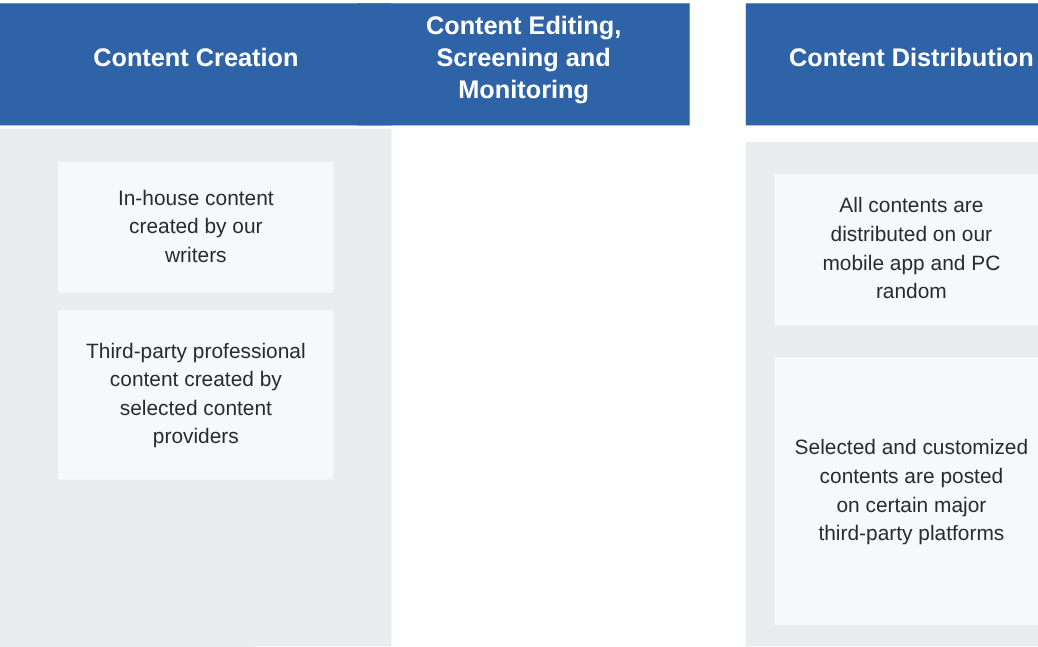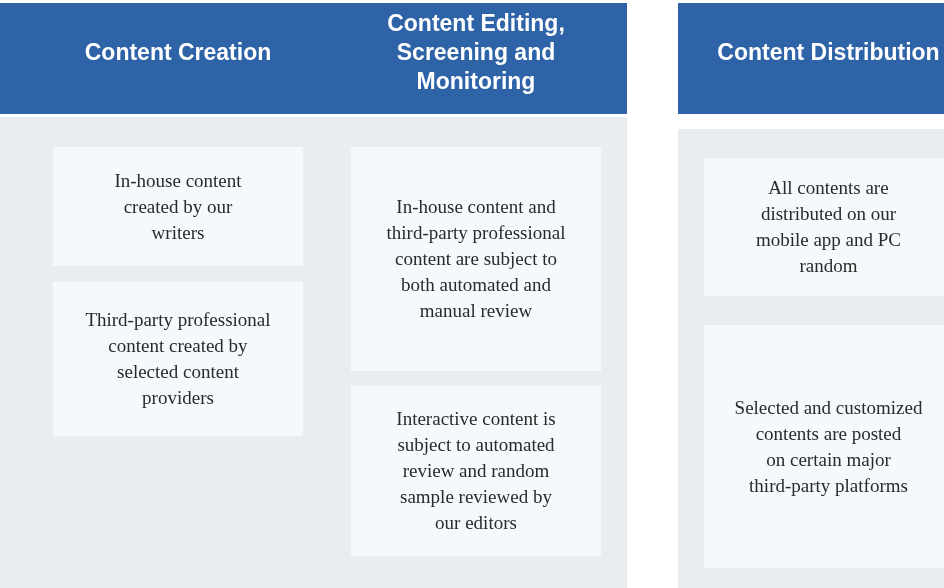--- a/index.html
+++ b/index.html
@@ -59,21 +59,21 @@
     color: #2a2a2a;
     font-size: 19px;
     line-height: 26px;
     display: flex;
     align-items: center;
     justify-content: center;
     text-align: center;
     padding: 0 2px;
     flex: 0 0 auto;
   }
-  .card span { white-space: pre-line; font-family: Liberation Serif, serif; }
+  .card span { white-space: pre-line; }
 
   
   .c1-1 { height: 119px; margin-top: 30px; }
   .c1-2 { height: 154px; margin-top: 16px; }
   .c1-3 { height: 101px; margin-top: 15px; }
 
   .c2-1 { height: 224px; margin-top: 30px; }
   .c2-2 { height: 170px; margin-top: 15px; }
 
   .c3-1 { height: 138px; margin-top: 29px; }
@@ -102,36 +102,20 @@
       </div>
     </div>
   </section>
 
   <section class="col col-2">
     <header class="col-header">
       <span>Content Editing,
 Screening and
 Monitoring</span>
     </header>
-    <div class="col-body">
-      <div class="card c2-1">
-        <span>In-house content and
-third-party professional
-content are subject to
-both automated and
-manual review</span>
-      </div>
-      <div class="card c2-2">
-        <span>Interactive content is
-subject to automated
-review and random
-sample reviewed by
-our editors</span>
-      </div>
-    </div>
   </section>
 
   <section class="col col-3">
     <header class="col-header">
       <span>Content Distribution</span>
     </header>
     <div class="col-body">
       <div class="card c3-1">
         <span>All contents are
 distributed on our

